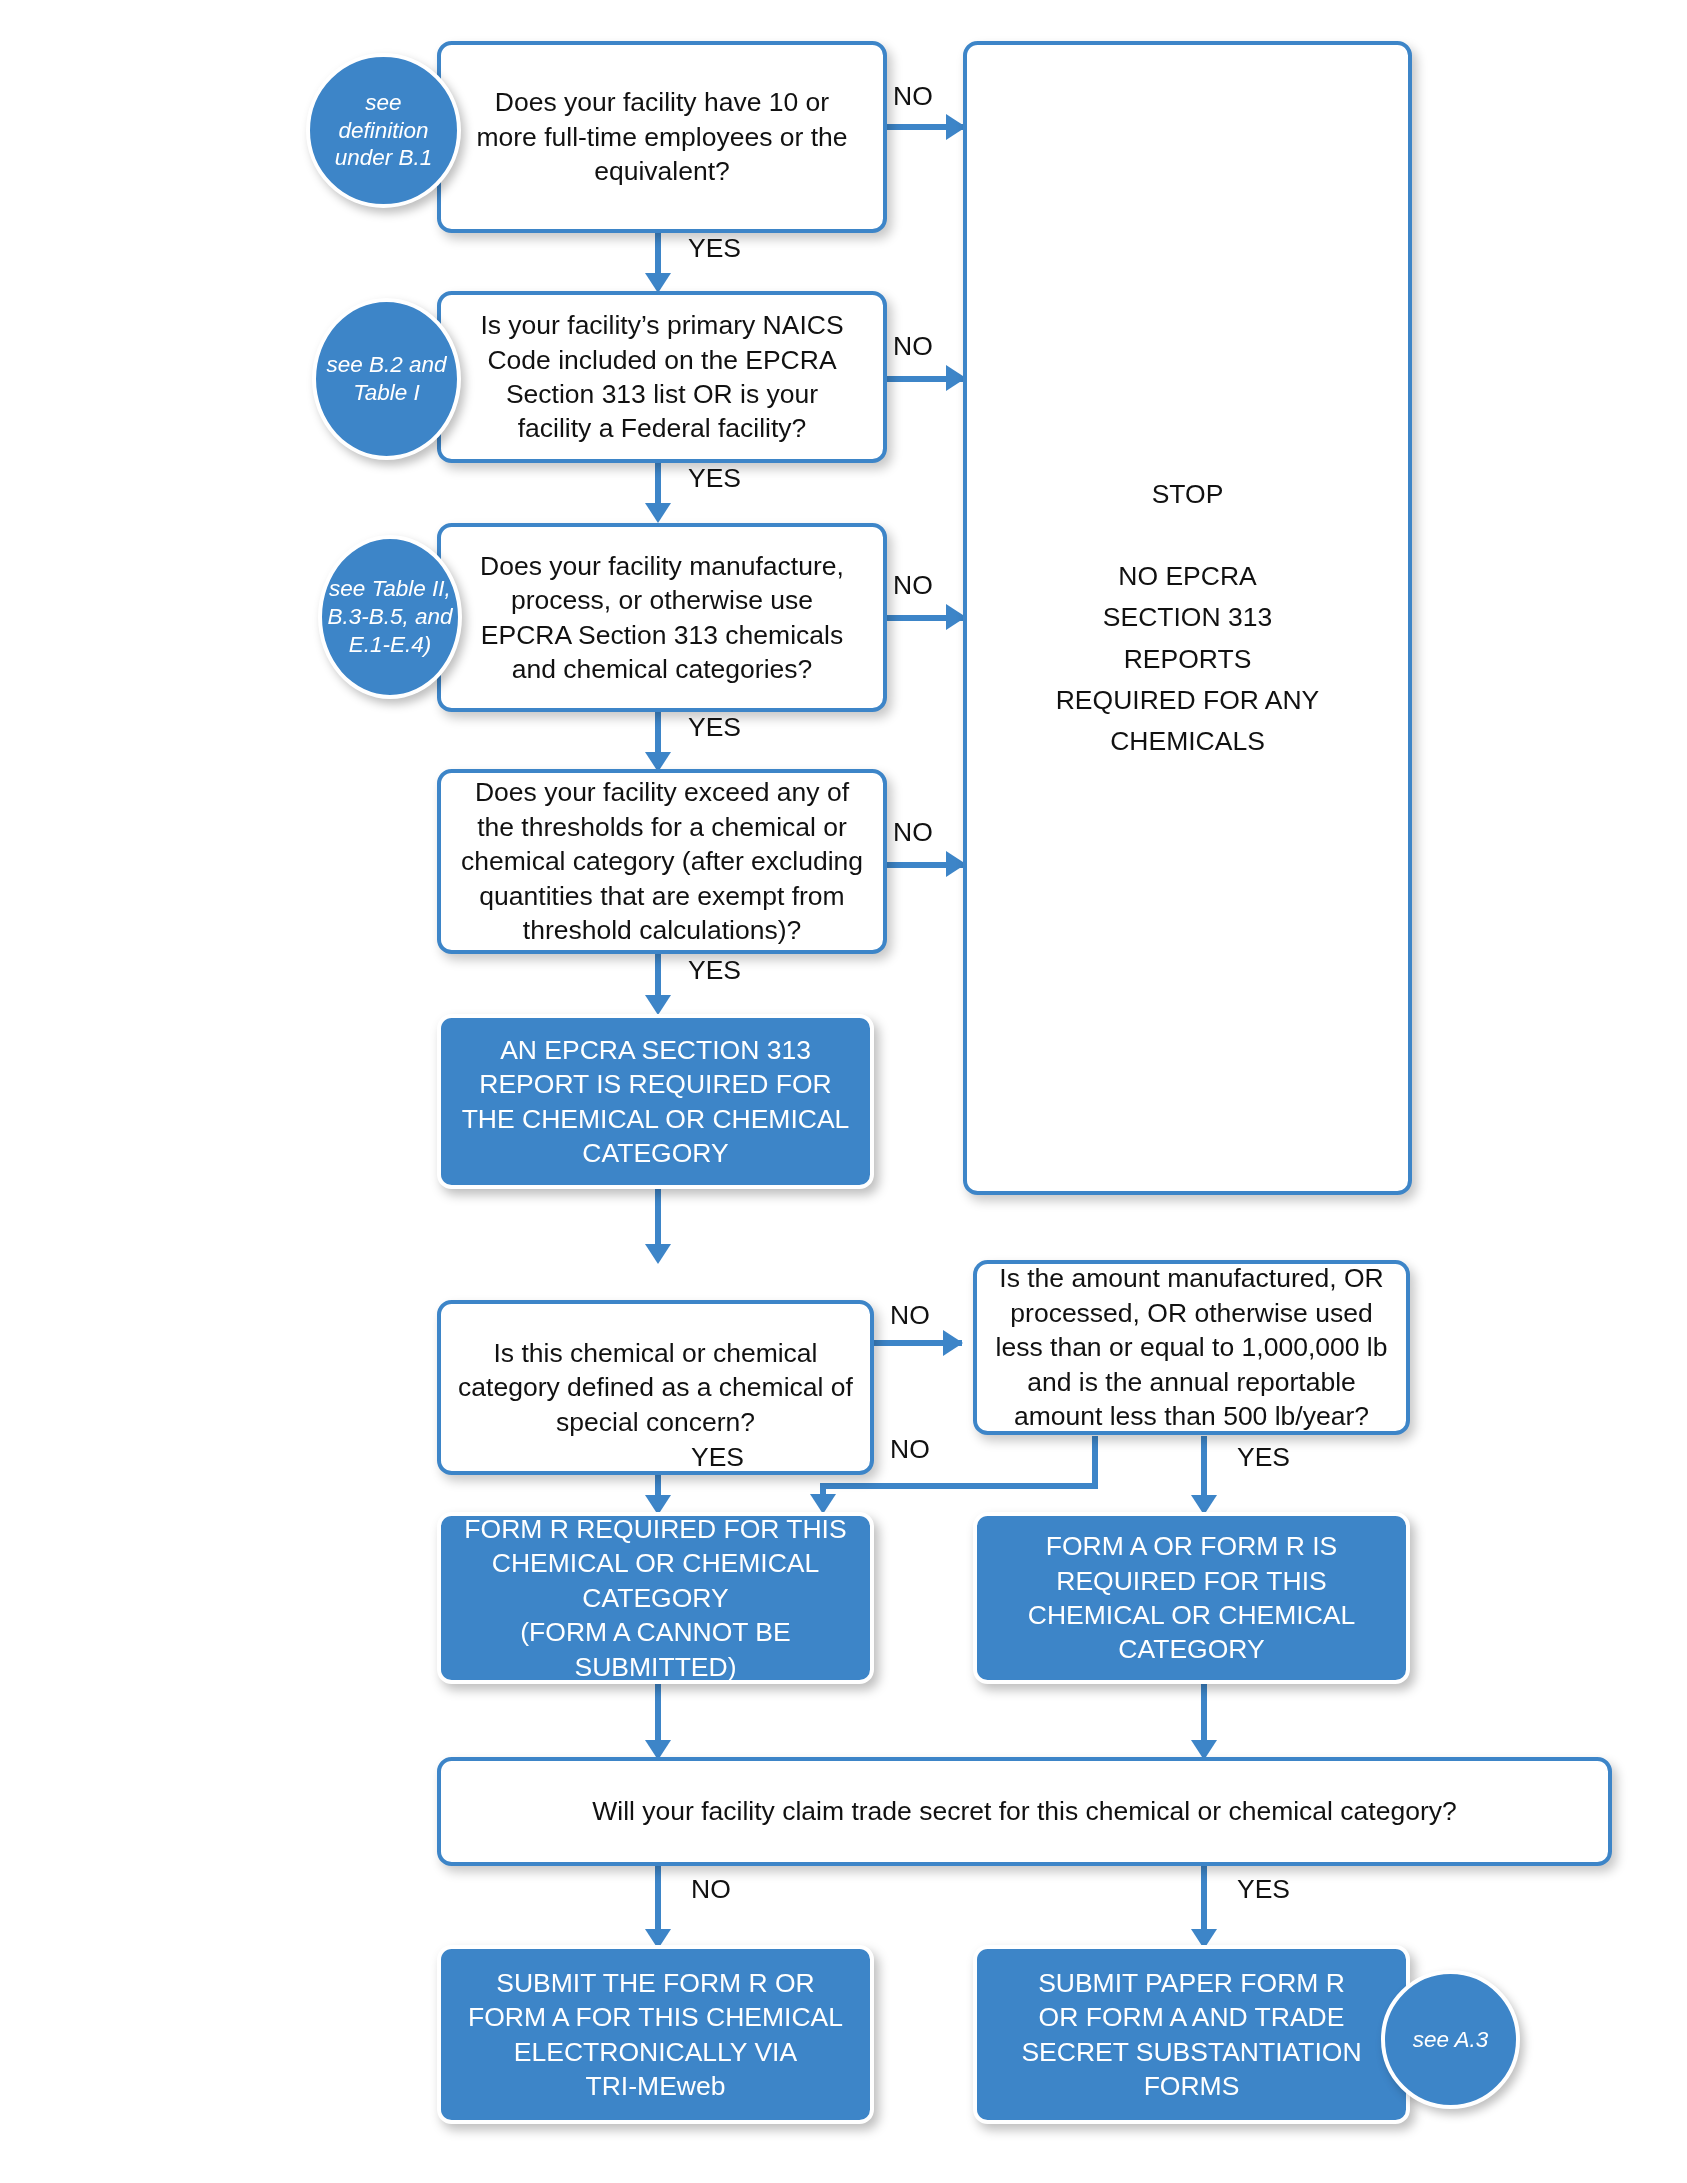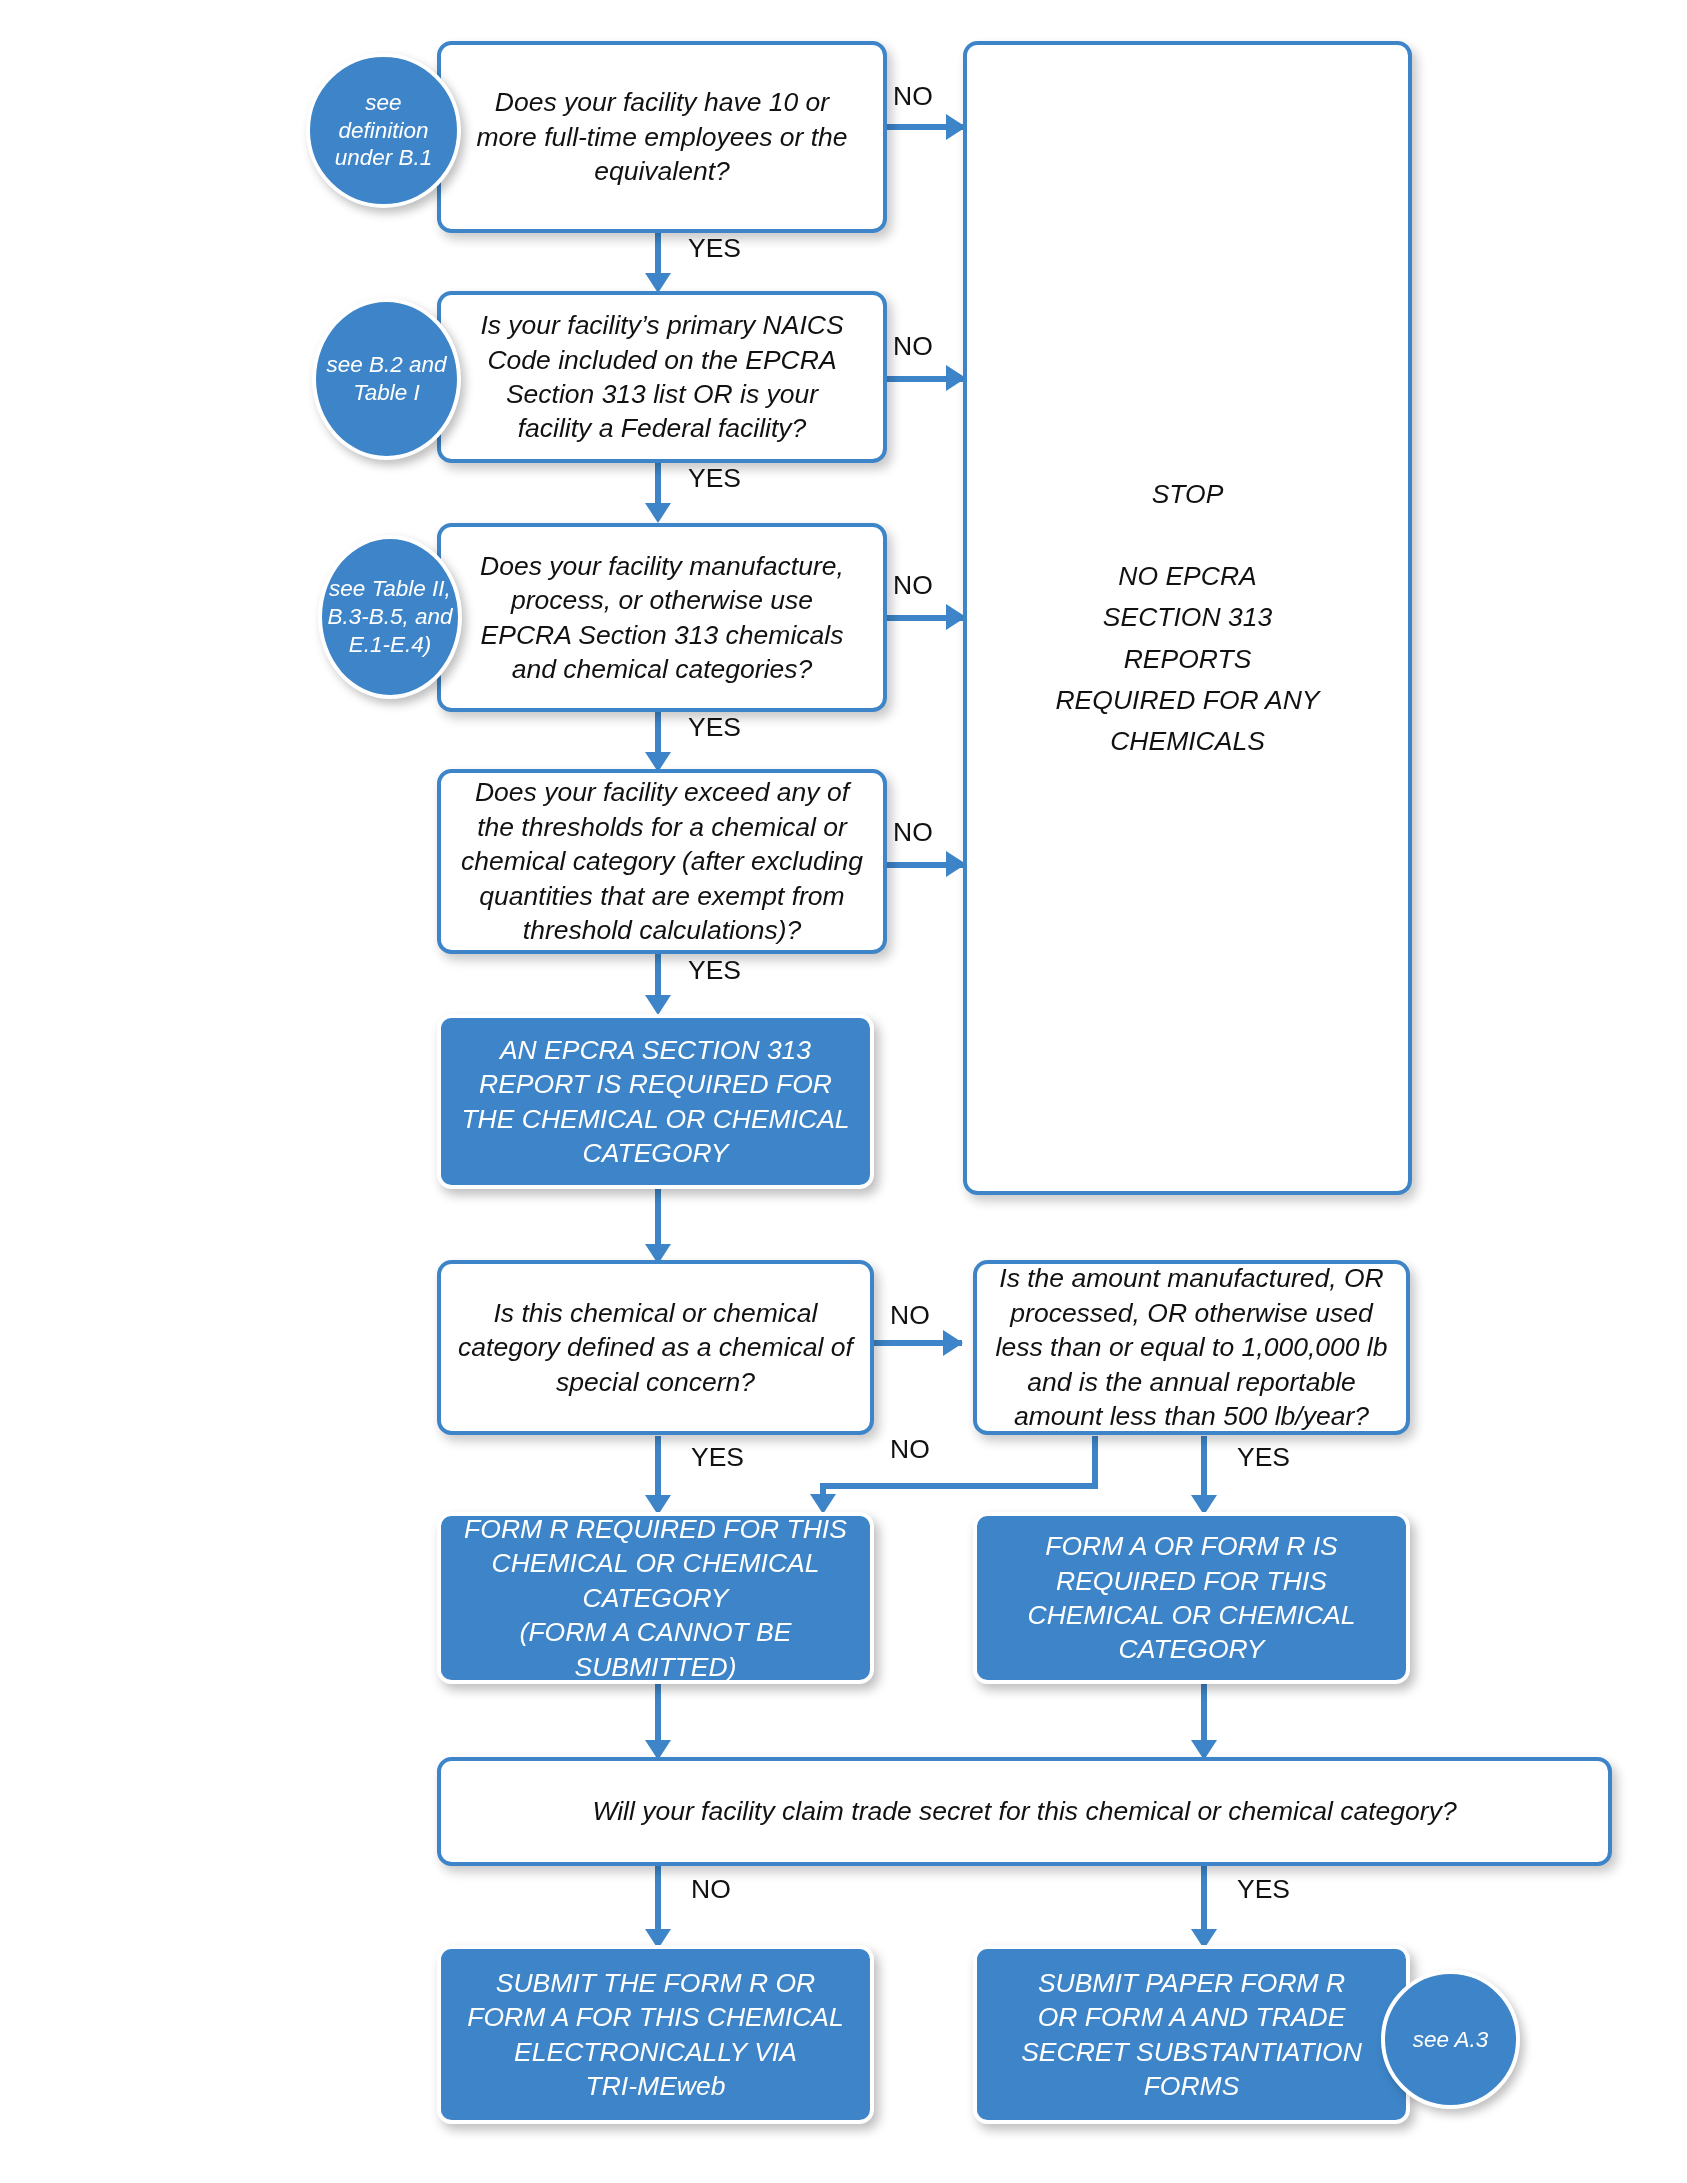--- a/index.html
+++ b/index.html
@@ -24,21 +24,20 @@
   
   .node {
     position: absolute;
     box-sizing: border-box;
     display: flex;
     align-items: center;
     justify-content: center;
     text-align: center;
     border-radius: 14.6px;
     z-index: 5;
-    font-style: italic;
   }
   .node .txt {
     display: block;
     width: 100%;
     white-space: pre-line;
   }
 
   .decision {
     background: #ffffff;
     border: 4.6px solid #3d85c8;
@@ -231,21 +230,21 @@
 CHEMICALS</span>
   </div>
 
   <div class="node result" style="left:437px; top:1014px; width:437px; height:175px;">
     <span class="txt">AN EPCRA SECTION 313
 REPORT IS REQUIRED FOR
 THE CHEMICAL OR CHEMICAL
 CATEGORY</span>
   </div>
 
-  <div class="node decision" style="left:437px; top:1260px; width:437px; height:175px;">
+  <div class="node decision" style="left:437px; top:1300px; width:437px; height:175px;">
     <span class="txt">Is this chemical or chemical
 category defined as a chemical of
 special concern?</span>
   </div>
 
   <div class="node decision" style="left:973px; top:1260px; width:437px; height:175px;">
     <span class="txt">Is the amount manufactured, OR
 processed, OR otherwise used
 less than or equal to 1,000,000 lb
 and is the annual reportable

